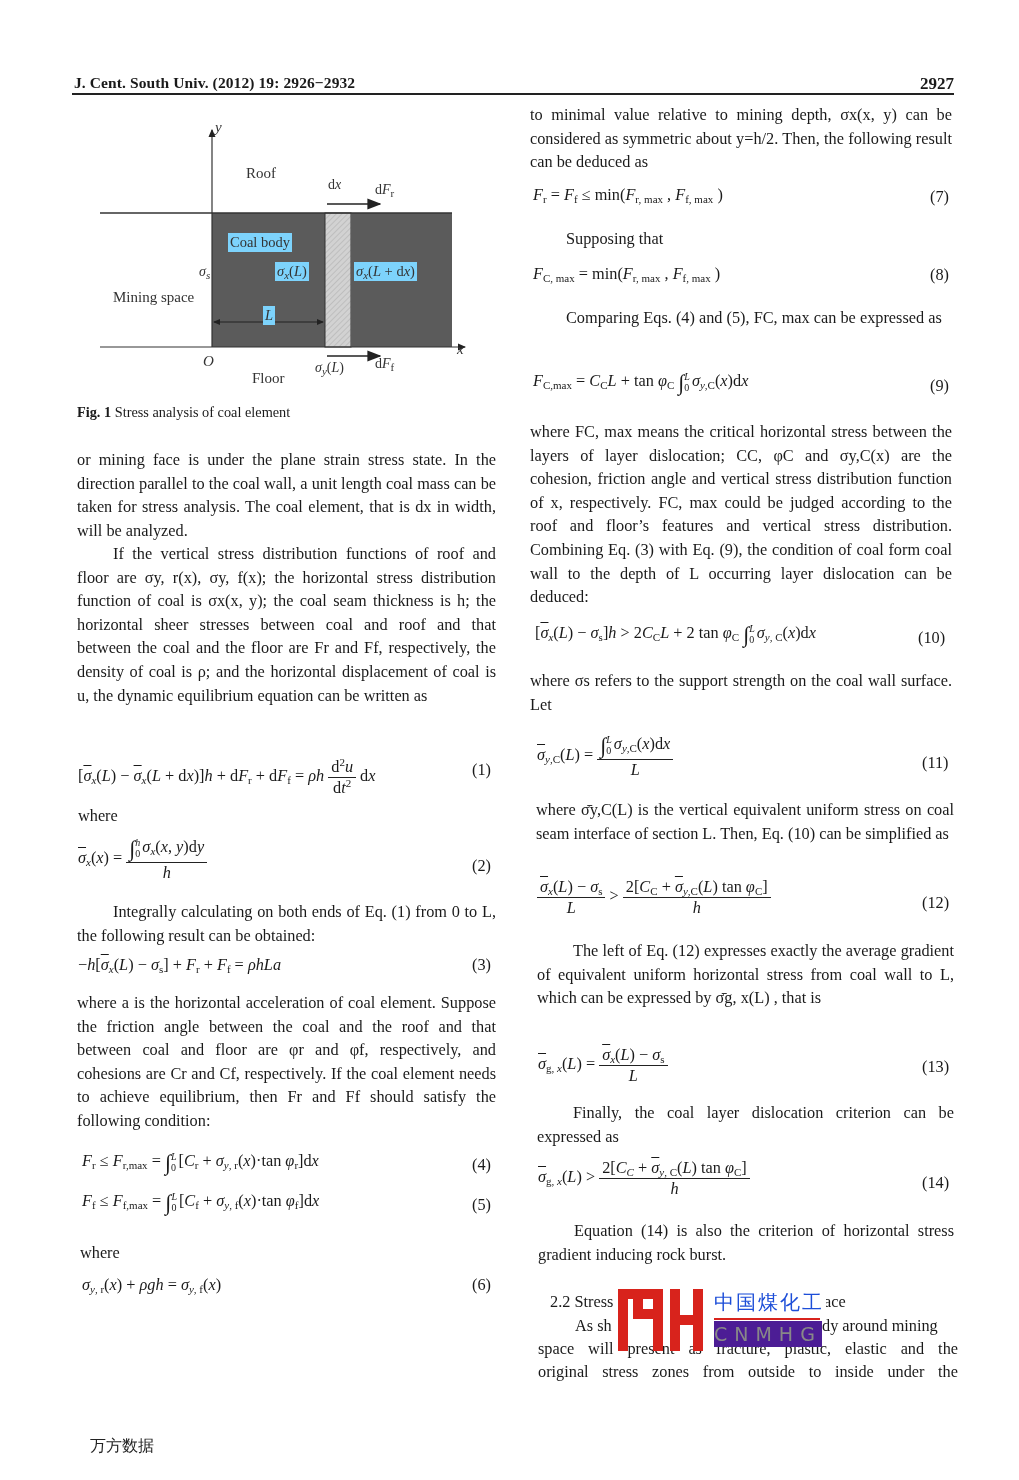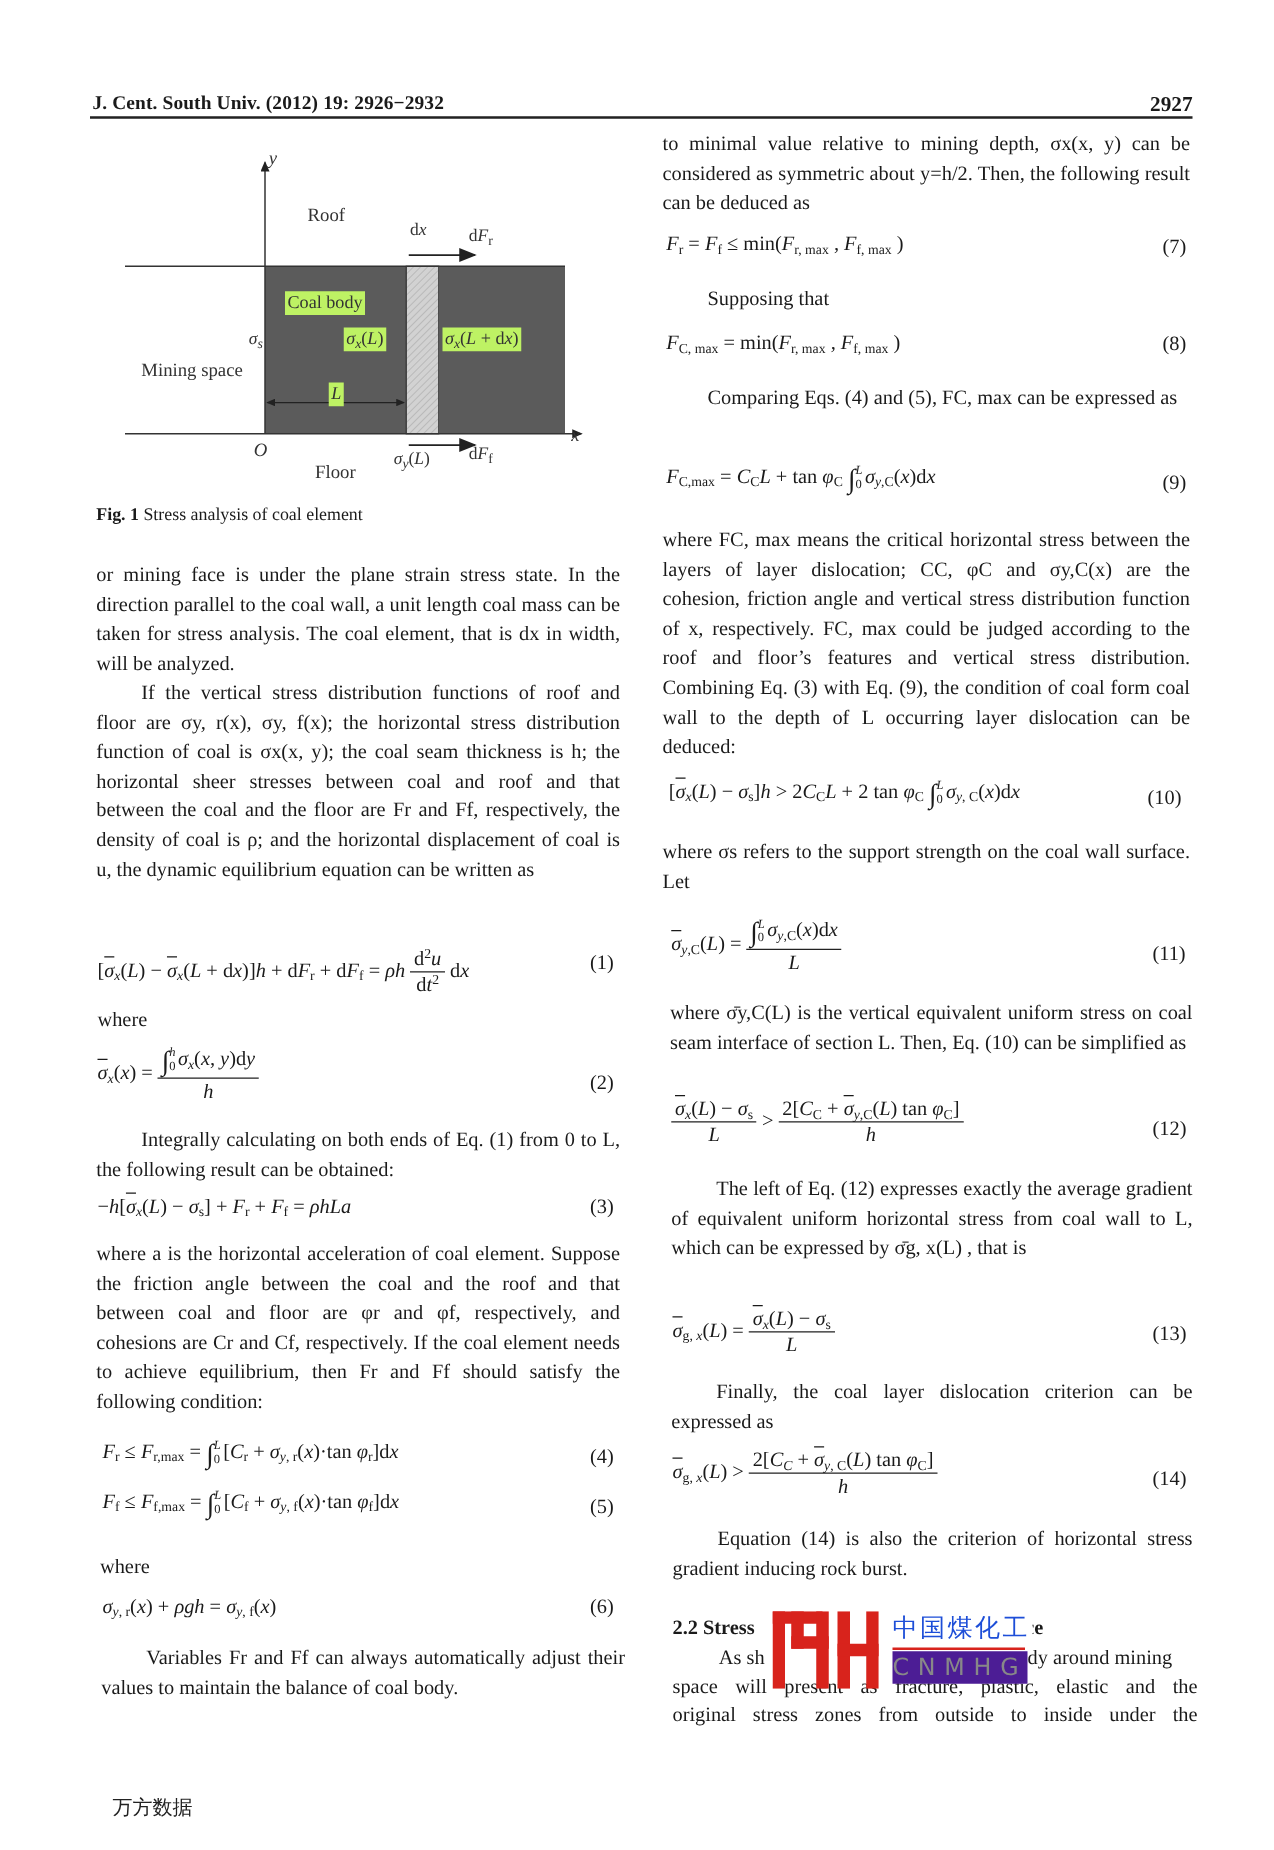--- a/index.html
+++ b/index.html
@@ -20,27 +20,27 @@
   sub{font-size:11px;vertical-align:-3px;line-height:0;}
   sup{font-size:11px;vertical-align:6px;line-height:0;}
   .frac{display:inline-block;vertical-align:middle;text-align:center;}
   .frac .num{display:block;padding:0 3px;border-bottom:1px solid #222;}
   .frac .den{display:block;padding:0 3px;}
   .bar{text-decoration:overline;}
   .int{font-size:22px;vertical-align:-4px;}
   .lim{display:inline-block;vertical-align:middle;font-size:10px;line-height:11px;text-align:left;margin-right:2px;}
   .caption{left:77px;top:404px;font-size:14.3px;}
   .caption b{font-weight:bold;margin-top:48px;}
-  .sec{font-weight:bold;}
+  .sec{font-weight:normal;margin-left:12px;}
   .footer{left:90px;top:1436px;font-family:"DejaVu Sans",sans-serif;font-size:16px;color:#222;}
   
   .fig{position:absolute;left:95px;top:115px;width:380px;height:285px;}
   .fig svg{position:absolute;left:0;top:0;}
   .flbl{position:absolute;font-size:15px;color:#333;white-space:nowrap;}
-  .box{position:absolute;background:#bef264;font-size:14.5px;padding:0 2px;color:#333;white-space:nowrap;line-height:19px;}
+  .box{position:absolute;background:#7dd3fc;font-size:14.5px;padding:0 2px;color:#333;white-space:nowrap;line-height:19px;}
   
   .wm{position:absolute;left:618px;top:1289px;width:240px;height:62px;}
   .wm-logo{position:absolute;left:0;top:0;width:85px;height:62px;}
   .wm-cn{position:absolute;left:96px;top:0;font-family:"DejaVu Sans",sans-serif;font-size:20px;color:#1d4ed8;letter-spacing:2px;line-height:26px;background:#fff;padding-right:2px;}
   .wm-rule{position:absolute;left:96px;top:29px;width:106px;height:2px;background:#d8231c;}
   .wm-en{position:absolute;left:96px;top:32px;font-family:"DejaVu Sans",sans-serif;font-size:19px;color:#888;letter-spacing:7px;line-height:26px;background:#4c1d95;}
 </style>
 </head>
 <body>
 
@@ -145,21 +145,20 @@
 <div class="eqnum" style="left:472px;top:1195px;">(5)</div>
 
 <div class="abs" style="left:80px;top:1243px;font-size:16.3px;">where</div>
 
 <div class="eq" style="left:82px;top:1275px;">
   <i>σ</i><sub><i>y</i>, r</sub>(<i>x</i>) + <i>ρgh</i> = <i>σ</i><sub><i>y</i>, f</sub>(<i>x</i>)
 </div>
 <div class="eqnum" style="left:472px;top:1275px;">(6)</div>
 
 <div class="col colL" style="top:1314px;left:81px;">
-  <p class="p ind">Variables Fr and Ff can always automatically adjust their values to maintain the balance of coal body.</p>
 </div>
 
 <div class="col colR" style="top:103px;">
   <p class="p">to minimal value relative to mining depth, σx(x, y) can be considered as symmetric about y=h/2. Then, the following result can be deduced as</p>
 </div>
 
 <div class="eq" style="left:533px;top:185px;">
   <i>F</i><sub>r</sub> = <i>F</i><sub>f</sub> ≤ min(<i>F</i><sub>r, max</sub> , <i>F</i><sub>f, max</sub> )
 </div>
 <div class="eqnum" style="left:930px;top:187px;">(7)</div>

